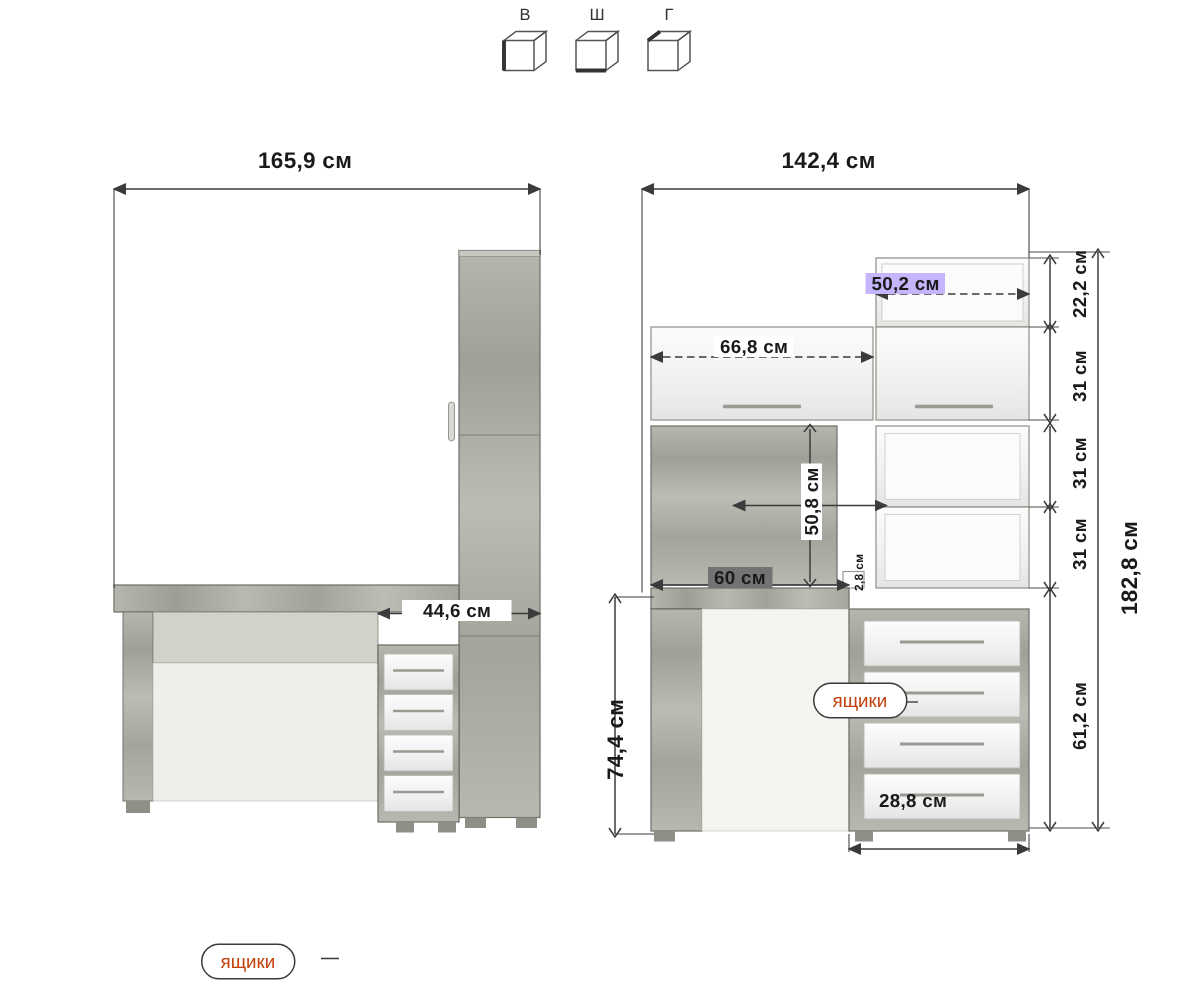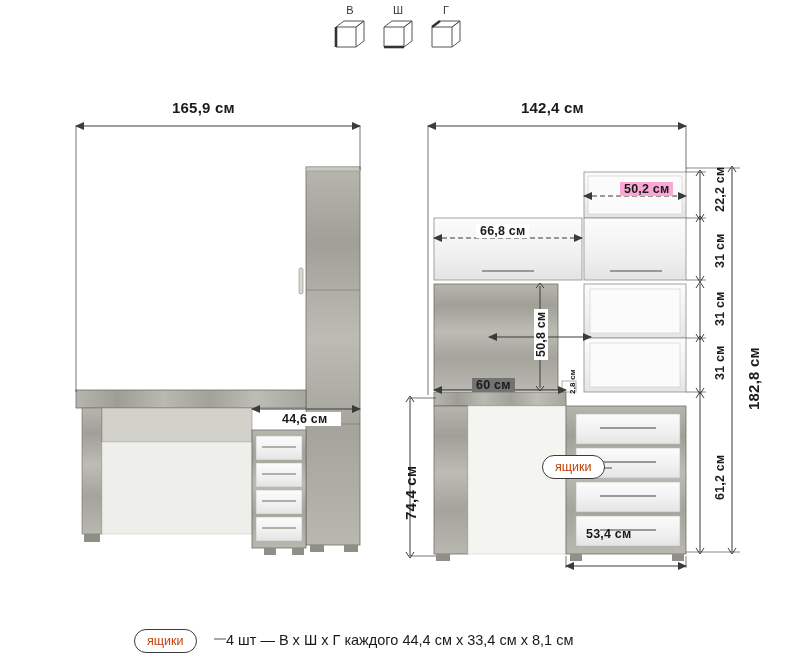--- a/index.html
+++ b/index.html
@@ -278,36 +278,35 @@
       <svg width="36" height="34" viewBox="0 0 36 34">
         <path d="M4,10 L24,10 L24,30 L4,30 Z" fill="none" stroke="#555" stroke-width="1"></path>
         <path d="M4,10 L12,4 L32,4 L24,10" fill="none" stroke="#555" stroke-width="1"></path>
         <path d="M24,10 L32,4 L32,24 L24,30" fill="none" stroke="#555" stroke-width="1"></path>
         <path d="M4,10 L12,4" stroke="#333" stroke-width="2.6"></path>
       </svg>
     </div>
   </div>
 
   <div class="dim" style="left:172px; top:99px;">165,9 см</div>
-  <div class="dim small" style="left:268px; top:400px; background:#fff; padding:0 14px;margin-top:12px;">44,6 см</div>
+  <div class="dim small" style="left:268px; top:400px; background:#fff; padding:0 14px;">44,6 см</div>
 
   <div class="dim" style="left:521px; top:99px;">142,4 см</div>
-  <div class="dim small" style="left:620px; top:182px; background:#f9a8d4; padding:0 4px;">50,2 см</div>
+  <div class="dim small" style="left:577px; top:182px; background:#c4b5fd; padding:0 4px;">50,2 см</div>
   <div class="dim small" style="left:476px; top:224px; background:#fff; padding:0 4px;text-align:right;">66,8 см</div>
   <div class="dim small vert" style="left:534px; top:360px; background:#fff; padding:0 3px;">50,8 см</div>
   <div class="dim small" style="left:472px; top:378px; background:#737373; padding:0 4px;">60 см</div>
   <div class="dim vert" style="left:402px; top:520px;">74,4 см</div>
-  <div class="dim small" style="left:586px; top:527px;">53,4 см</div>
+  <div class="dim small" style="left:586px; top:527px;">28,8 см</div>
   <div class="dim tiny vert" style="left:568px; top:394px;">2,8 см</div>
 
   <div class="dim small vert" style="left:713px; top:212px;">22,2 см</div>
   <div class="dim small vert" style="left:713px; top:268px;">31 см</div>
   <div class="dim small vert" style="left:713px; top:326px;">31 см</div>
   <div class="dim small vert" style="left:713px; top:380px;">31 см</div>
   <div class="dim small vert" style="left:713px; top:500px;">61,2 см</div>
   <div class="dim vert" style="left:745px; top:410px;">182,8 см</div>
 
   <div class="pill" style="left:542px; top:455px;">ящики</div>
   <div class="pill" style="left:134px; top:629px;">ящики</div>
 
-  <div class="note">4 шт — В х Ш х Г каждого 44,4 см х 33,4 см х 8,1 см</div>
 
 </div>
 
 </body></html>

